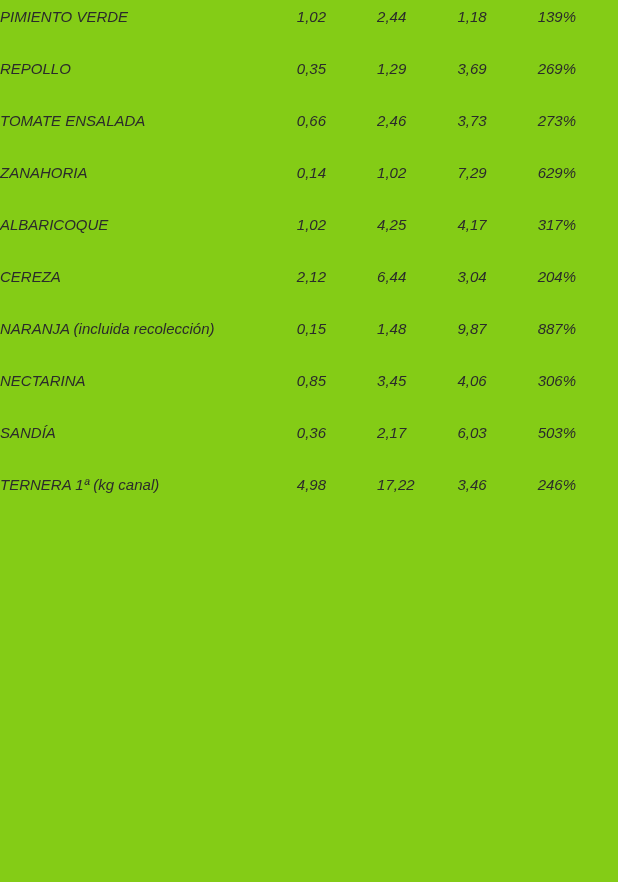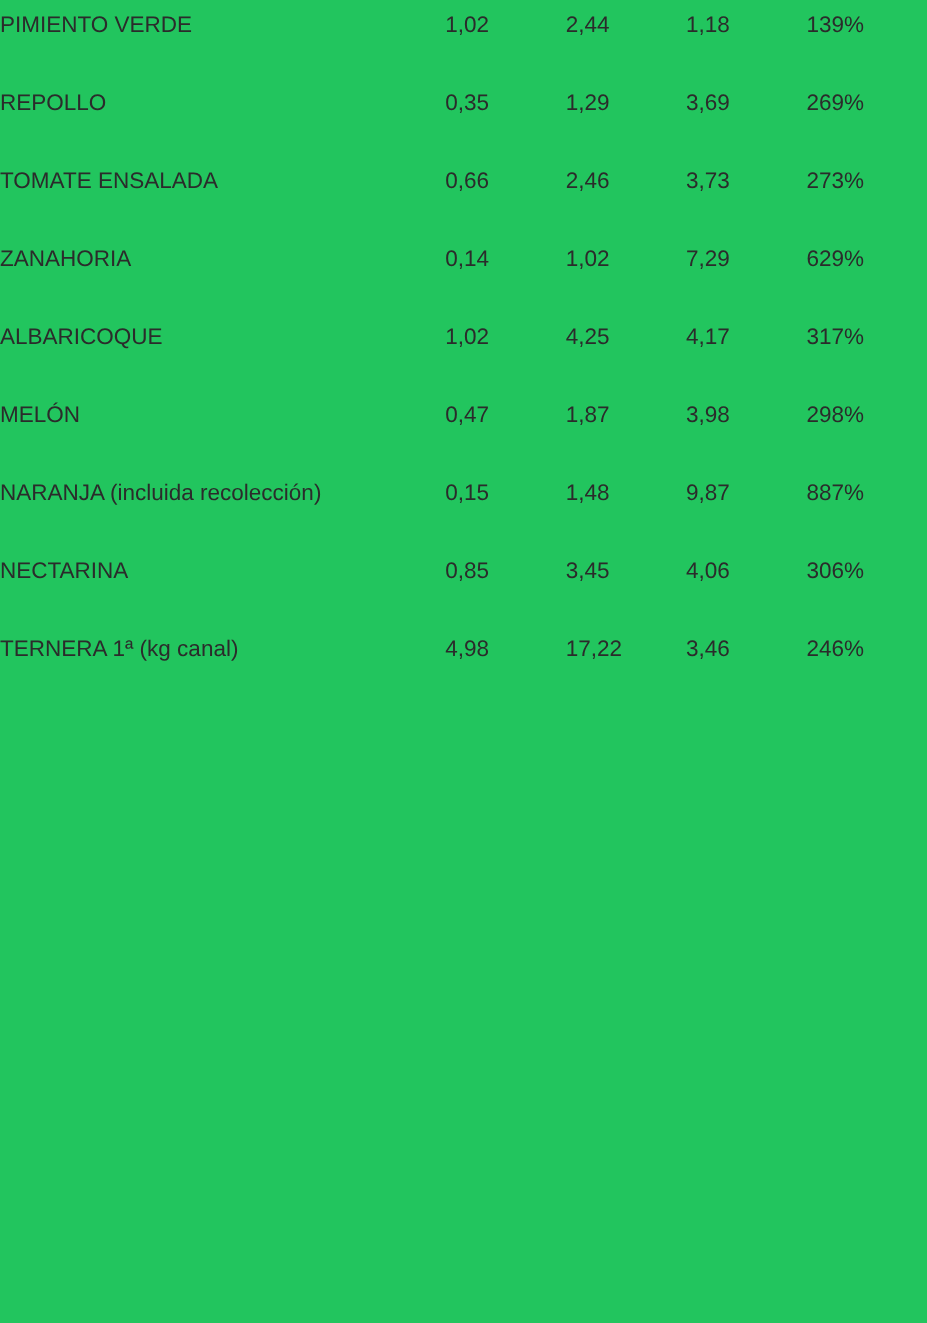--- a/index.html
+++ b/index.html
@@ -11,22 +11,23 @@
     width: 618px;
     height: 882px;
     font-family: "Liberation Sans", sans-serif;
     color: #2b2b2b;
     overflow: hidden;
   }
   .sheet {
     width: 618px;
     height: 882px;
     position: relative;
-    background: #22c55e;
+    background: #84cc16;
     box-sizing: border-box;
+    font-style: italic;
   }
   table.price-table {
     width: 100%;
     border-collapse: collapse;
     table-layout: fixed;
   }
   table.price-table td {
     vertical-align: top;
     padding: 0;
     font-size: 15px;
@@ -110,26 +111,26 @@
         <td class="row-cell-name">
             <span class="name-wrap">ALBARICOQUE</span>
           </td>
         <td class="row-cell-num c1">1,02</td>
         <td class="row-cell-num c2">4,25</td>
         <td class="row-cell-num c3">4,17</td>
         <td class="row-cell-num c4">317%</td>
       </tr>
       <tr class="data-row">
         <td class="row-cell-name">
-            <span class="name-wrap">MELÓN</span>
+            <span class="name-wrap">CEREZA</span>
           </td>
-        <td class="row-cell-num c1">0,47</td>
-        <td class="row-cell-num c2">1,87</td>
-        <td class="row-cell-num c3">3,98</td>
-        <td class="row-cell-num c4">298%</td>
+        <td class="row-cell-num c1">2,12</td>
+        <td class="row-cell-num c2">6,44</td>
+        <td class="row-cell-num c3">3,04</td>
+        <td class="row-cell-num c4">204%</td>
       </tr>
       <tr class="data-row">
         <td class="row-cell-name">
             <span class="name-wrap">NARANJA (incluida recolección)</span>
           </td>
         <td class="row-cell-num c1">0,15</td>
         <td class="row-cell-num c2">1,48</td>
         <td class="row-cell-num c3">9,87</td>
         <td class="row-cell-num c4">887%</td>
       </tr>
@@ -137,20 +138,29 @@
         <td class="row-cell-name">
             <span class="name-wrap">NECTARINA</span>
           </td>
         <td class="row-cell-num c1">0,85</td>
         <td class="row-cell-num c2">3,45</td>
         <td class="row-cell-num c3">4,06</td>
         <td class="row-cell-num c4">306%</td>
       </tr>
       <tr class="data-row">
         <td class="row-cell-name">
+            <span class="name-wrap">SANDÍA</span>
+          </td>
+        <td class="row-cell-num c1">0,36</td>
+        <td class="row-cell-num c2">2,17</td>
+        <td class="row-cell-num c3">6,03</td>
+        <td class="row-cell-num c4">503%</td>
+      </tr>
+      <tr class="data-row">
+        <td class="row-cell-name">
             <span class="name-wrap">TERNERA 1ª (kg canal)</span>
           </td>
         <td class="row-cell-num c1">4,98</td>
         <td class="row-cell-num c2">17,22</td>
         <td class="row-cell-num c3">3,46</td>
         <td class="row-cell-num c4">246%</td>
       </tr>
     </tbody>
   </table>
 </div>

